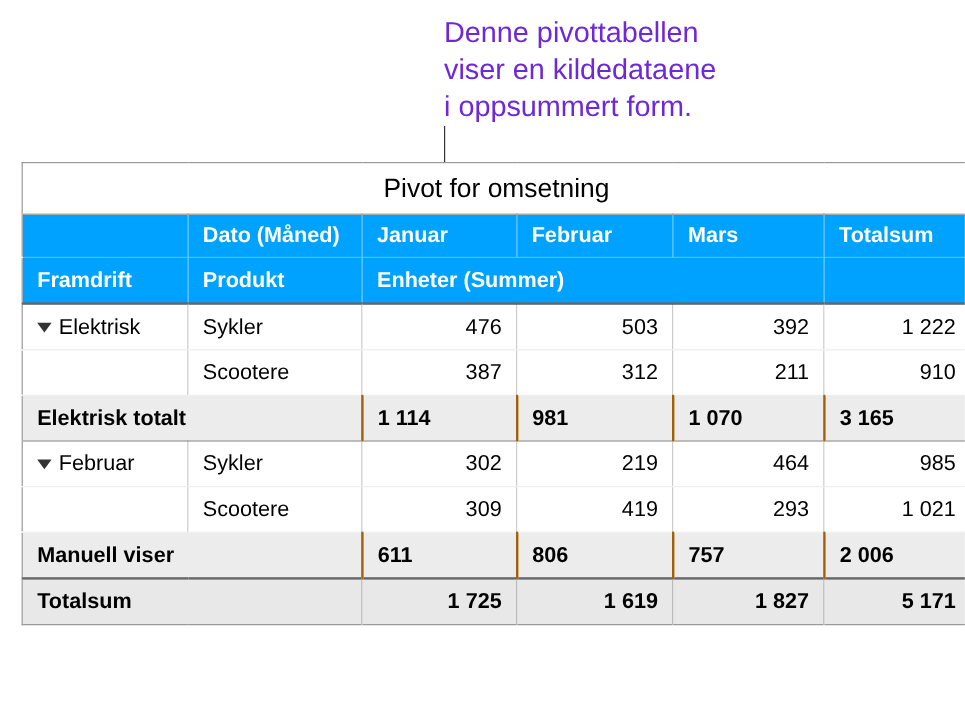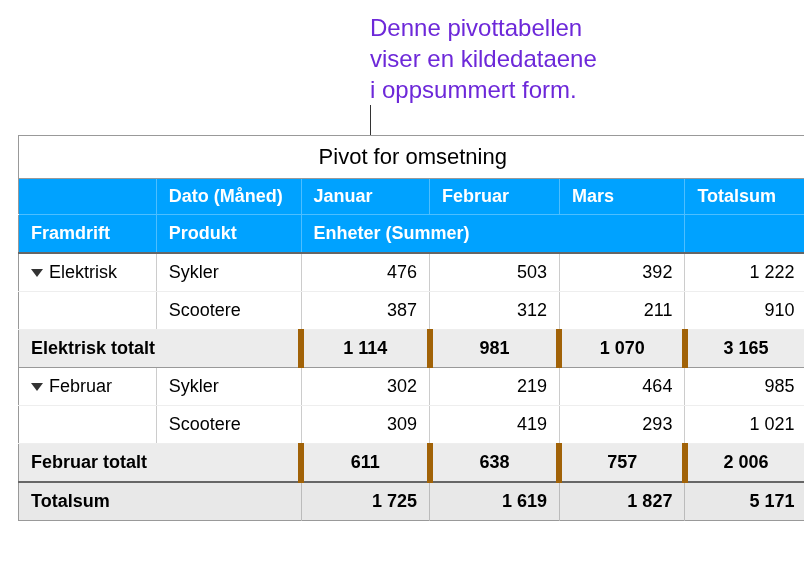--- a/index.html
+++ b/index.html
@@ -80,26 +80,26 @@
       text-align: right;
     }
     .data-row td.bold {
       font-weight: 400;
     }
     .subtotal-row td {
       background: #ececec;
       padding: 8px 12px;
       font-size: 18px;
       font-weight: 700;
-      border-right: 6px solid #a16207;
+      border-right: 2px solid #a16207;
       border-top: 1px solid #999;
       border-bottom: 1px solid #999;
     }
     .subtotal-row td.num {
-      text-align: center;
+      text-align: left;
     }
     .total-row td {
       background: #e8e8e8;
       padding: 8px 12px;
       font-size: 18px;
       font-weight: 700;
       border-right: 1px solid #bbb;
       border-top: 2px solid #666;
     }
     .total-row td.num {
@@ -188,23 +188,23 @@
   </tr>
   <tr class="data-row">
     <td></td>
     <td>Scootere</td>
     <td class="num">309</td>
     <td class="num">419</td>
     <td class="num">293</td>
     <td class="num bold">1 021</td>
   </tr>
   <tr class="subtotal-row">
-    <td colspan="2" class="label">Februar totalt</td>
+    <td colspan="2" class="label">Manuell viser</td>
     <td class="num">611</td>
-    <td class="num">638</td>
+    <td class="num">806</td>
     <td class="num">757</td>
     <td class="num">2 006</td>
   </tr>
 
   <tr class="total-row">
     <td colspan="2">Totalsum</td>
     <td class="num">1 725</td>
     <td class="num">1 619</td>
     <td class="num">1 827</td>
     <td class="num">5 171</td>

